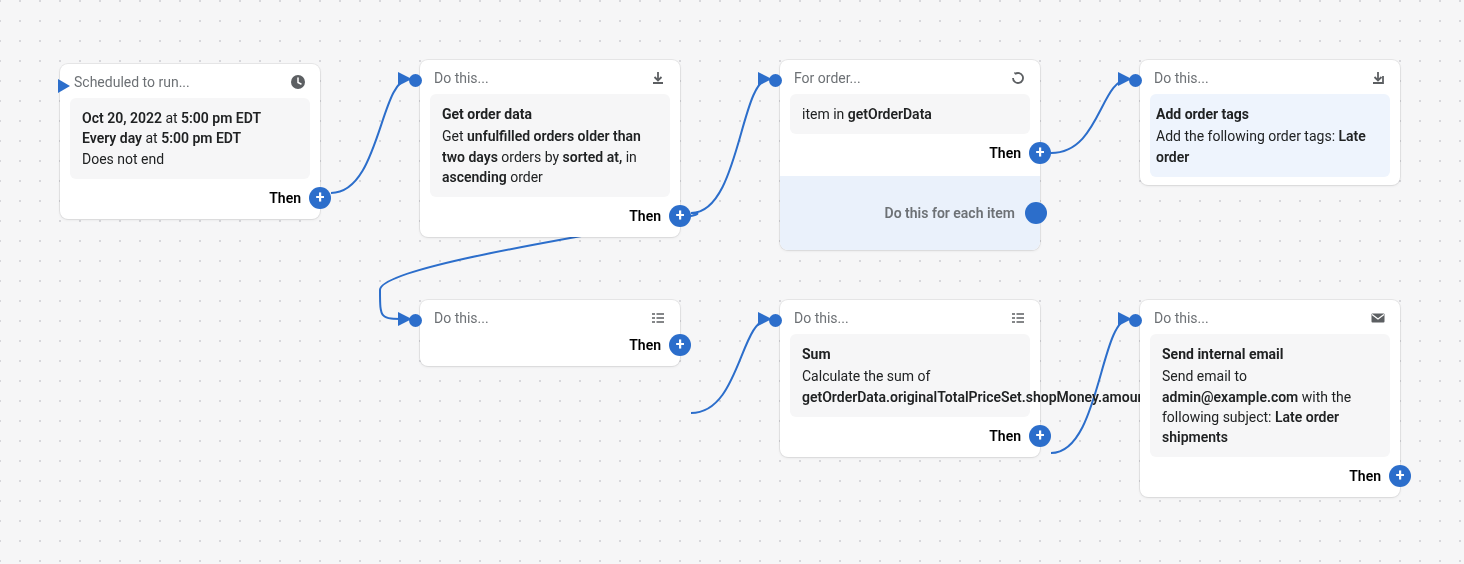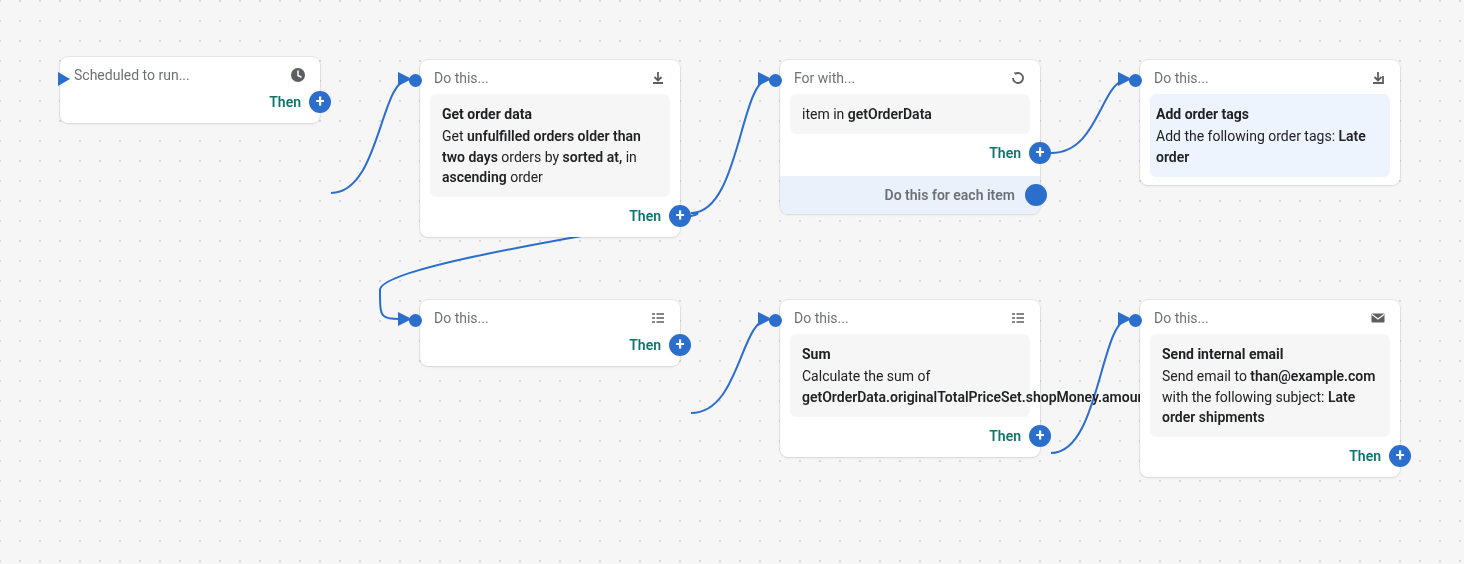--- a/index.html
+++ b/index.html
@@ -77,37 +77,37 @@
   .node-foot {
     display: flex;
     justify-content: flex-end;
     align-items: center;
     padding: 0 10px 10px 0;
     gap: 8px;
     font-size: 14px;
     font-weight: 600;
     color: #202223;
   }
-  .foot-label { color:#0f766e; }
+  .foot-label { color:#000000; }
   .dot-then {
     width: 22px;
     height: 22px;
     background: #2c6ecb;
     border-radius: 50%;
     margin-right: -21px;
     position: relative;
     display: flex;
     align-items: center;
     justify-content: center;
   }
   .dot-then .plus { color:#fff; font-size:16px; font-weight:700; line-height:1; }
   .foreach-bar {
     background:#eaf1fb;
     border-radius: 0 0 8px 8px;
-    padding: 8px 14px;
+    padding: 26px 14px;
     display:flex;
     align-items:center;
     justify-content:flex-end;
     font-size:14px;
     font-weight:600;
     color:#6d7175;
     gap:10px;
     margin-top:2px;
   }
   .foreach-bar .dot-then { margin-right:-21px; }
@@ -131,33 +131,42 @@
     <path d="M 1051 153 C 1100 153, 1100 79, 1129 79" marker-end="url(#arr)"></path>
 
     <path d="M 691 213 C 750 213, 380 260, 380 290 C 380 320, 380 319, 409 319" marker-end="url(#arr)"></path>
 
     <path d="M 691 413 C 740 413, 740 319, 769 319" marker-end="url(#arr)"></path>
 
     <path d="M 1051 453 C 1100 453, 1100 319, 1129 319" marker-end="url(#arr)"></path>
   </g>
 </svg>
 
-<div class="node" style="left:60px; top:57px; width:260px;">
+<div class="node" style="left:60px; top:64px; width:260px;">
   <svg class="start-triangle" width="16" height="16">
       <path d="M2 1 L14 8 L2 15 Z" fill="#2c6ecb"></path>
     </svg>
   <div class="node-head">
     <span class="label">Scheduled to run...</span>
     <span class="hicon">
       <svg width="16" height="16" viewBox="0 0 16 16">
           <circle cx="8" cy="8" r="7" fill="#5c5f62"></circle>
           <path d="M8 4 V8.5 L11 10" stroke="#fff" stroke-width="1.5" fill="none" stroke-linecap="round"></path>
         </svg>
     </span>
   </div>
+  <div class="node-body">
+    <div>
+      <strong>Oct 20, 2022</strong><span> at </span><strong>5:00 pm EDT</strong>
+    </div>
+    <div>
+      <strong>Every day</strong><span> at </span><strong>5:00 pm EDT</strong>
+    </div>
+    <div>Does not end</div>
+  </div>
   <div class="node-foot">
     <span class="foot-label">Then</span>
     <span class="dot-then">
         <span class="plus">+</span>
       </span>
   </div>
 </div>
 
 <div class="node" style="left:420px; top:60px; width:260px;">
   <span class="dot-lead"></span>
@@ -177,21 +186,21 @@
     <span class="foot-label">Then</span>
     <span class="dot-then">
         <span class="plus">+</span>
       </span>
   </div>
 </div>
 
 <div class="node" style="left:780px; top:60px; width:260px;">
   <span class="dot-lead"></span>
   <div class="node-head">
-    <span class="label">For with...</span>
+    <span class="label">For order...</span>
     <span class="hicon">
       <svg width="16" height="16" viewBox="0 0 16 16" fill="none" stroke="#5c5f62" stroke-width="1.8">
           <path d="M3 8 a5 5 0 1 0 2 -4"></path>
           <path d="M4 2 L4.8 4.2 L7 3.5" fill="#5c5f62" stroke="none"></path>
         </svg>
     </span>
   </div>
   <div class="node-body">
     <span>item in </span><strong>getOrderData</strong>
   </div>
@@ -269,21 +278,21 @@
     <span class="label">Do this...</span>
     <span class="hicon">
       <svg width="16" height="16" viewBox="0 0 16 16">
           <rect x="1.5" y="3.5" width="13" height="9" rx="1" fill="#5c5f62"></rect>
           <path d="M2 4.5 L8 9 L14 4.5" stroke="#fff" stroke-width="1.2" fill="none"></path>
         </svg>
     </span>
   </div>
   <div class="node-body">
     <span class="title">Send internal email</span>
-    <span>Send email to </span><strong>than@example.com</strong><span> with the following subject: </span><strong>Late order shipments</strong>
+    <span>Send email to </span><strong>admin@example.com</strong><span> with the following subject: </span><strong>Late order shipments</strong>
   </div>
   <div class="node-foot">
     <span class="foot-label">Then</span>
     <span class="dot-then">
         <span class="plus">+</span>
       </span>
   </div>
 </div>
 
 </body></html>

